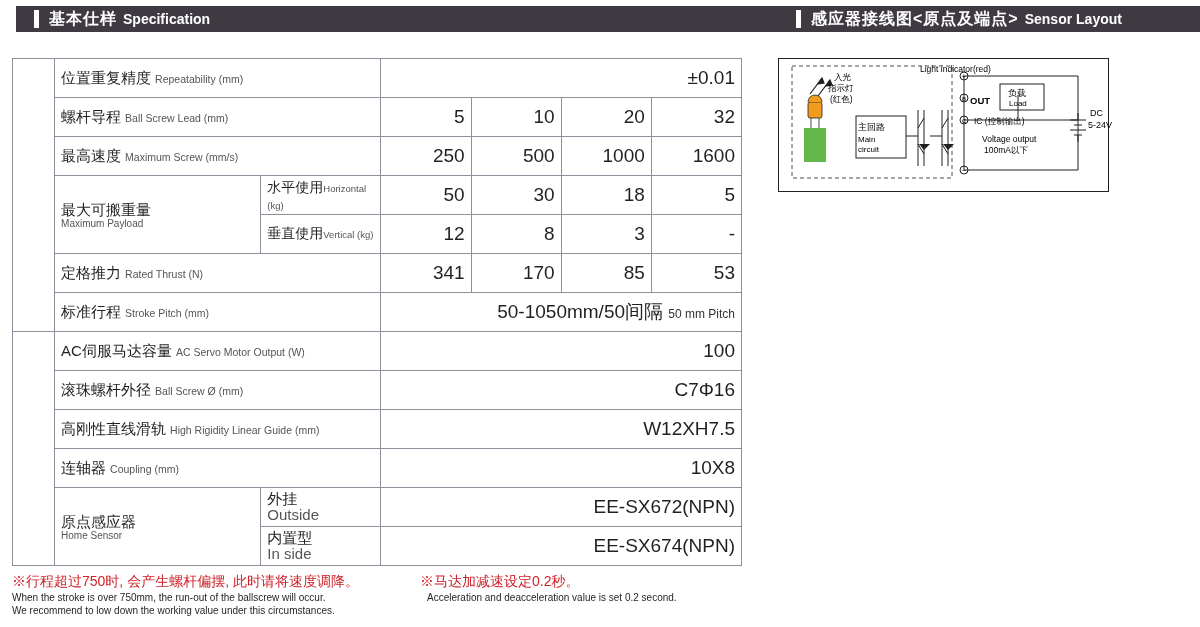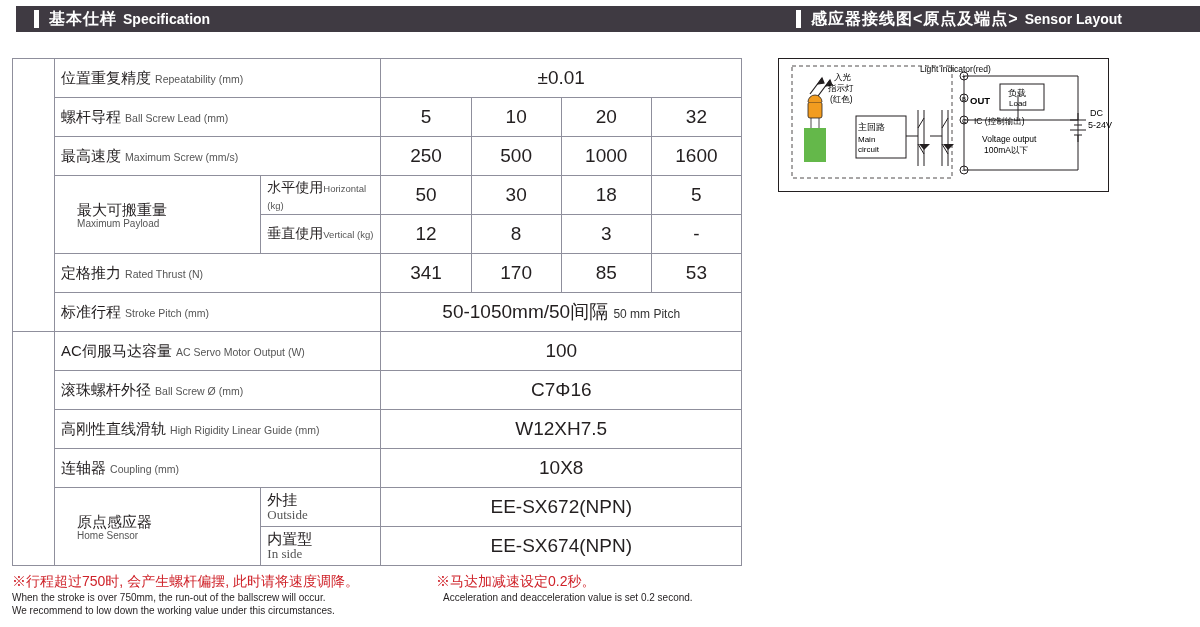--- a/index.html
+++ b/index.html
@@ -47,39 +47,39 @@
     padding:0 !important;
   }
   .side-spec{background:#6b5b7b;}
   .side-parts{background:#5d5370;}
   .sidecell .cn{display:block;font-size:21px;line-height:1.05;letter-spacing:1px;}
   .sidecell .en{display:block;font-size:11px;margin-top:6px;font-weight:normal;}
 
   .lbl{width:206px;background:#f3f0f7;}
   .lbl .cn{font-size:15px;color:#231f20;}
   .lbl .en{font-size:10.5px;color:#555;margin-left:4px;}
-  .lbl .two{display:block;margin-left:16px;}
+  .lbl .two{display:block;}
   .lbl .two .cn{font-size:15px;}
   .lbl .two .en{display:block;font-size:10px;color:#555;margin-left:0;margin-top:-2px;}
 
   .sublbl{width:120px;background:#efebf5;}
   .sublbl .cn{font-size:14px;}
   .sublbl .en{font-size:9.5px;color:#555;}
   .sublbl .stack .cn{display:block;font-size:15px;line-height:1.05;}
-  .sublbl .stack .en{display:block;font-size:13px;line-height:1.1;color:#555;font-family:Liberation Serif, serif;}
+  .sublbl .stack .en{display:block;font-size:15px;line-height:1.1;color:#555;}
 
   .val{text-align:center;font-size:16px;}
-  .val.big{font-size:19px;}
+  .val.big{font-size:19px;text-align:right;}
   .val .small{font-size:12px;color:#333;}
 
   
   .notes{position:absolute;top:572px;left:12px;width:760px;font-size:10.5px;line-height:1.35;color:#231f20;}
   .note-red{color:#cf2229;font-weight:normal;font-size:14px;}
   .note-en{color:#231f20;font-size:10px;}
-  .notes2{position:absolute;top:572px;left:436px;width:420px;font-size:10.5px;line-height:1.35;}
+  .notes2{position:absolute;top:572px;left:420px;width:420px;font-size:10.5px;line-height:1.35;}
 
   
   .diagram{position:absolute;left:778px;top:58px;width:412px;height:145px;}
   .diagram svg{display:block;}
   .dz{font-family:"Liberation Sans",sans-serif;}
 </style>
 </head>
 <body>
 
 <div class="hdr" id="hdr-spec">

